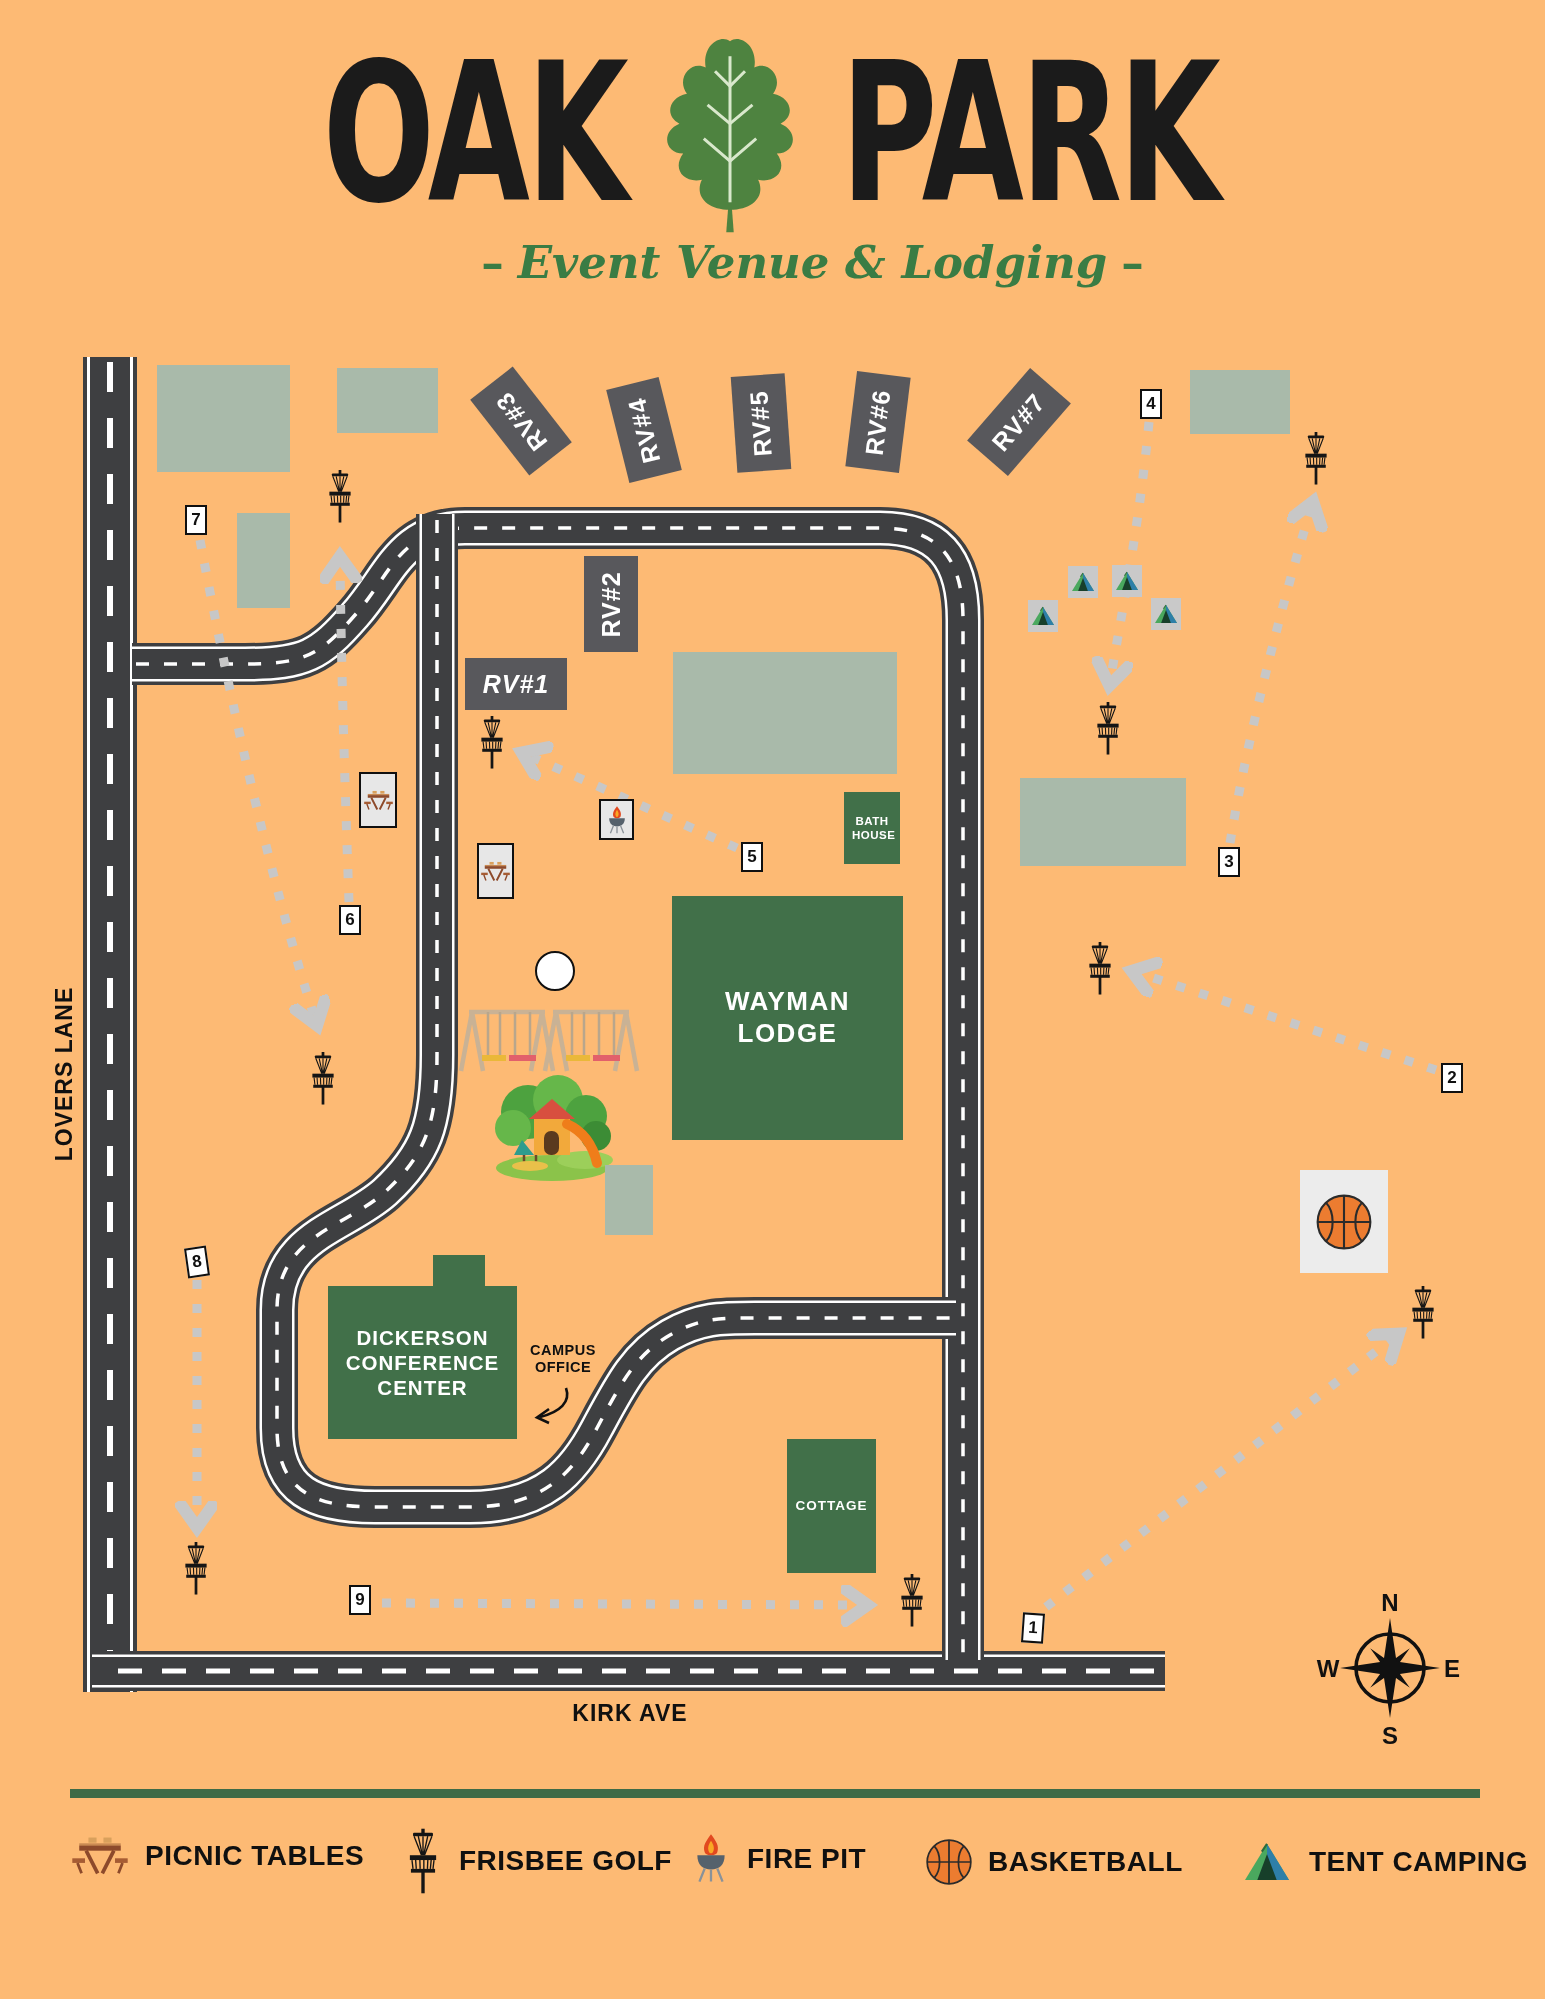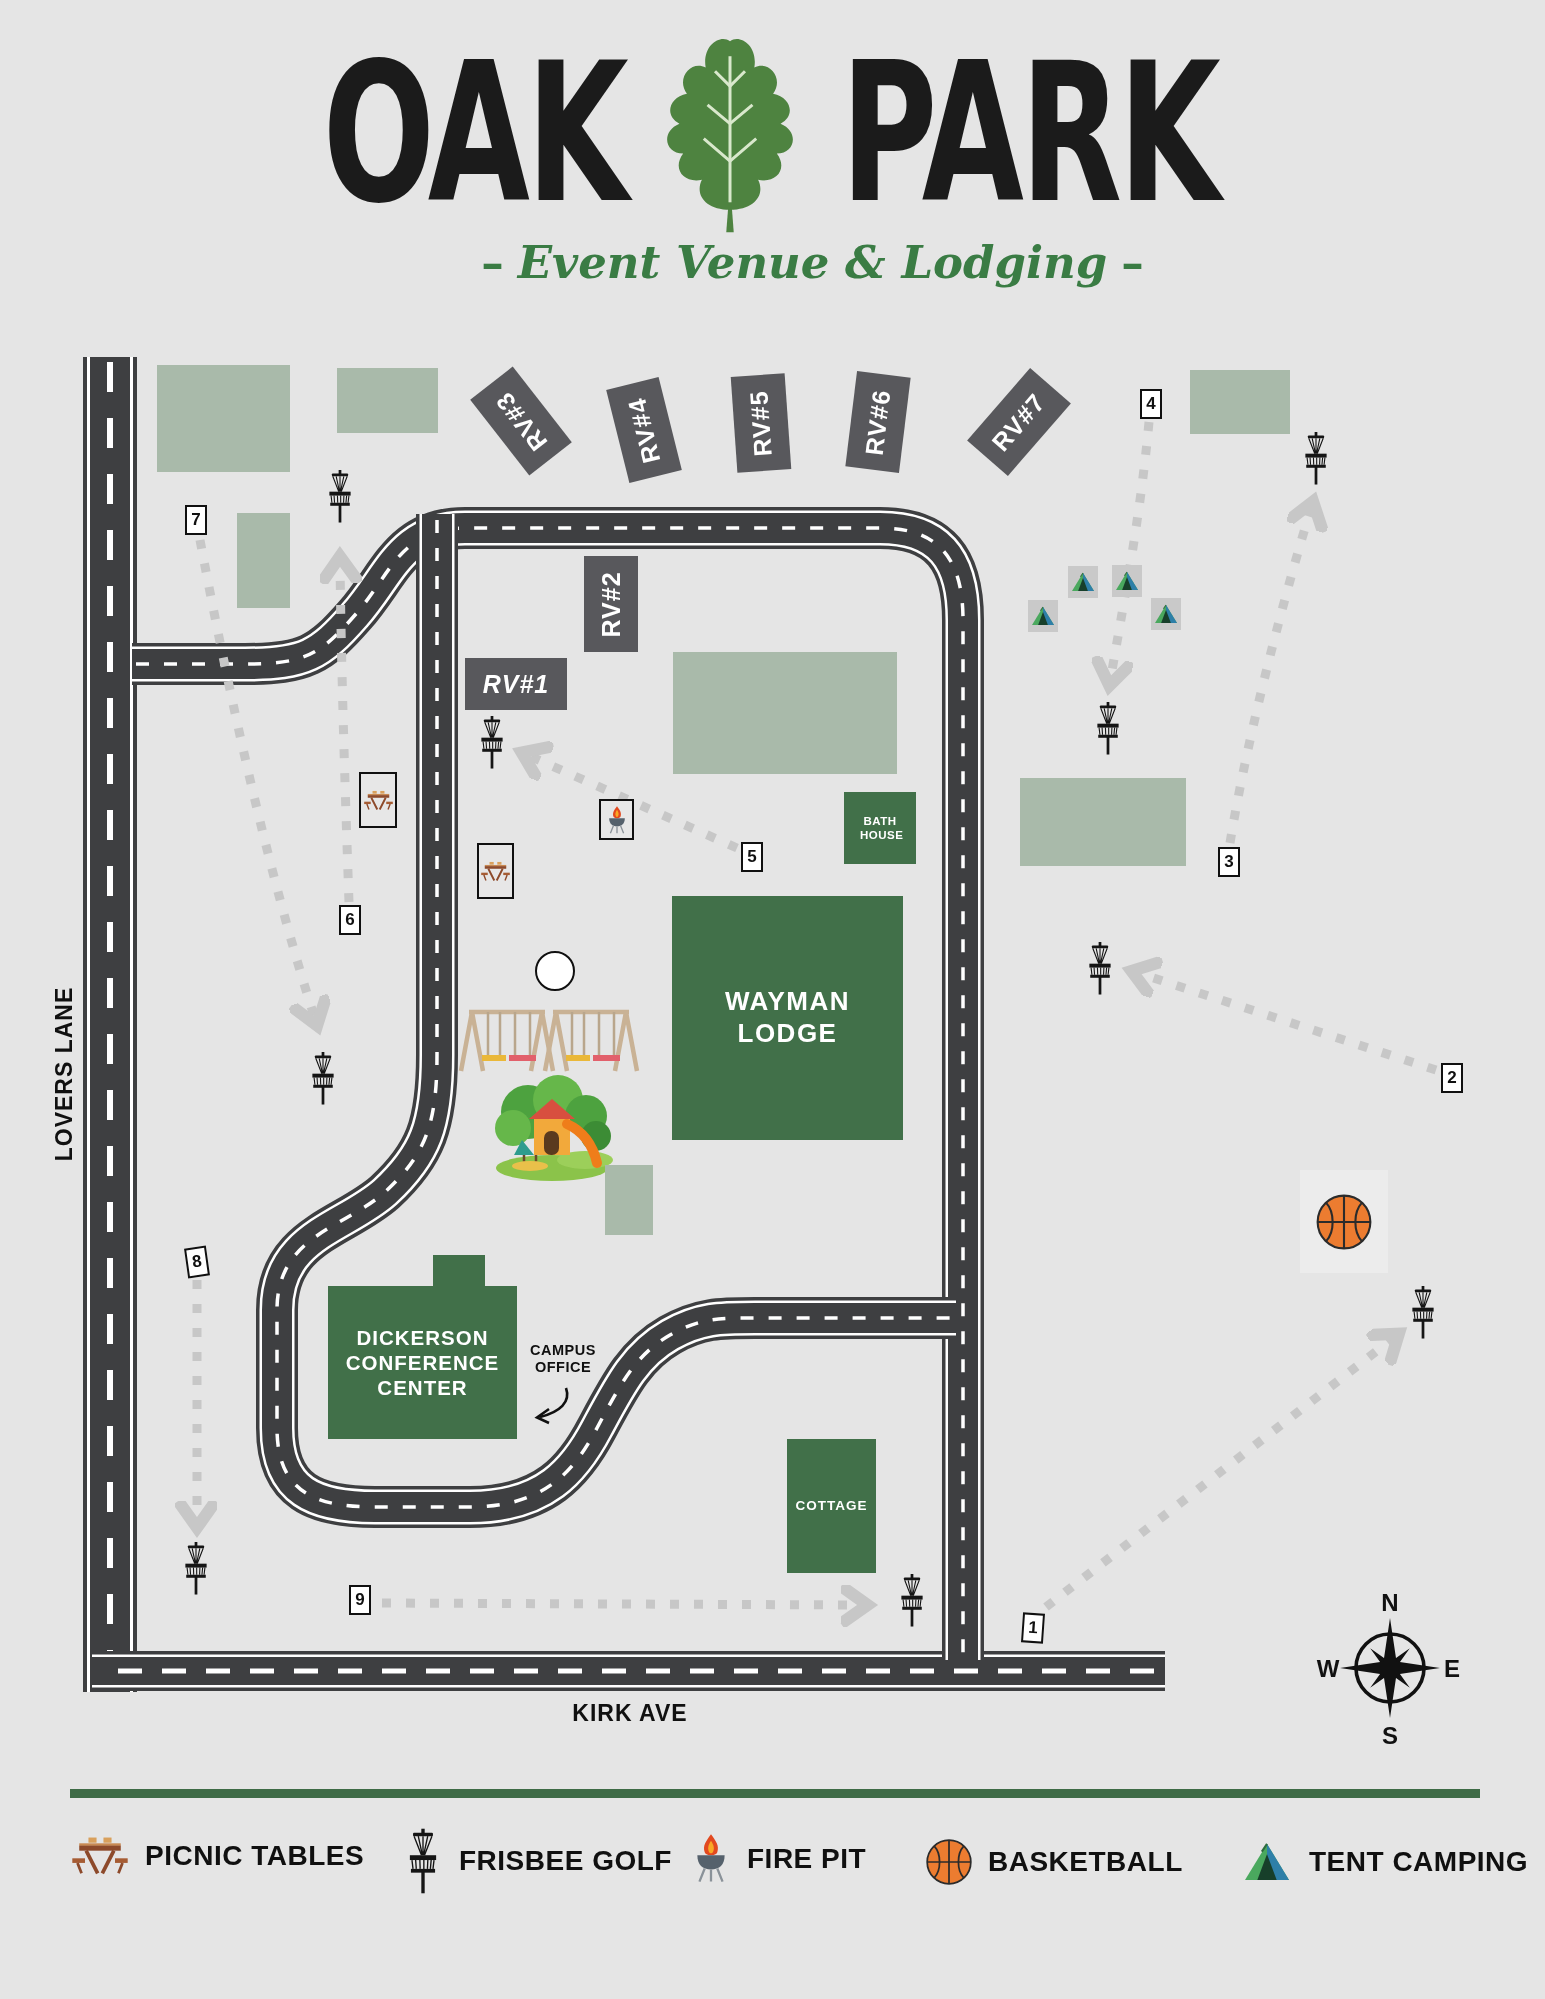--- a/index.html
+++ b/index.html
@@ -1,16 +1,16 @@
 <!DOCTYPE html>
 <html><head>
 <meta charset="utf-8">
 <style>
   html,body{margin:0;padding:0;background:#fff;}
-  #canvas{position:relative;width:1545px;height:1999px;background:#e5e5e5;overflow:hidden;
+  #canvas{position:relative;width:1545px;height:1999px;background:#fdba74;overflow:hidden;
           font-family:"Liberation Sans", sans-serif;}
   svg{display:block;}
   
   .logo-row{position:absolute;left:0;top:26px;width:100%;height:214px;
             display:flex;align-items:center;justify-content:center;gap:10px;}
   .logo-word{font-family:"DejaVu Sans", sans-serif;font-weight:900;font-size:150px;
              color:#1b1b1b;letter-spacing:-4px;display:inline-block;transform:scale(.88,1.28);}
   .subtitle-row{position:absolute;left:0;top:236px;width:100%;text-align:center;
                 font-family:"DejaVu Serif", serif;font-style:italic;font-weight:bold;
                 font-size:45px;color:#3a7c44;padding-left:40px;}
@@ -230,21 +230,21 @@
   <div class="pad" style="left:337px;top:368px;width:101px;height:65px;"></div>
   <div class="pad" style="left:237px;top:513px;width:53px;height:95px;"></div>
   <div class="pad" style="left:673px;top:652px;width:224px;height:122px;"></div>
   <div class="pad" style="left:1020px;top:778px;width:166px;height:88px;"></div>
   <div class="pad" style="left:1190px;top:370px;width:100px;height:64px;"></div>
   <div class="pad" style="left:605px;top:1165px;width:48px;height:70px;"></div>
 
   <div class="bld" style="left:672px;top:896px;width:231px;height:244px;font-size:26px;letter-spacing:1.5px;">
     <span style="width:180px;">WAYMAN LODGE</span>
   </div>
-  <div class="bld" style="left:844px;top:792px;width:72px;height:72px;font-size:11.5px;letter-spacing:.5px;">
+  <div class="bld" style="left:844px;top:792px;width:56px;height:72px;font-size:11.5px;letter-spacing:.5px;">
     <span style="width:40px;">BATH HOUSE</span>
   </div>
   <div class="bld" style="left:433px;top:1255px;width:52px;height:40px;"></div>
   <div class="bld" style="left:328px;top:1286px;width:189px;height:153px;font-size:20.5px;letter-spacing:1px;">
     <span style="width:170px;">DICKERSON CONFERENCE CENTER</span>
   </div>
   <div class="bld" style="left:787px;top:1439px;width:89px;height:134px;font-size:13.5px;letter-spacing:1px;">
     <span>COTTAGE</span>
   </div>
   <div class="campus" style="left:511px;top:1342px;width:104px;text-align:center;">CAMPUS OFFICE</div>

